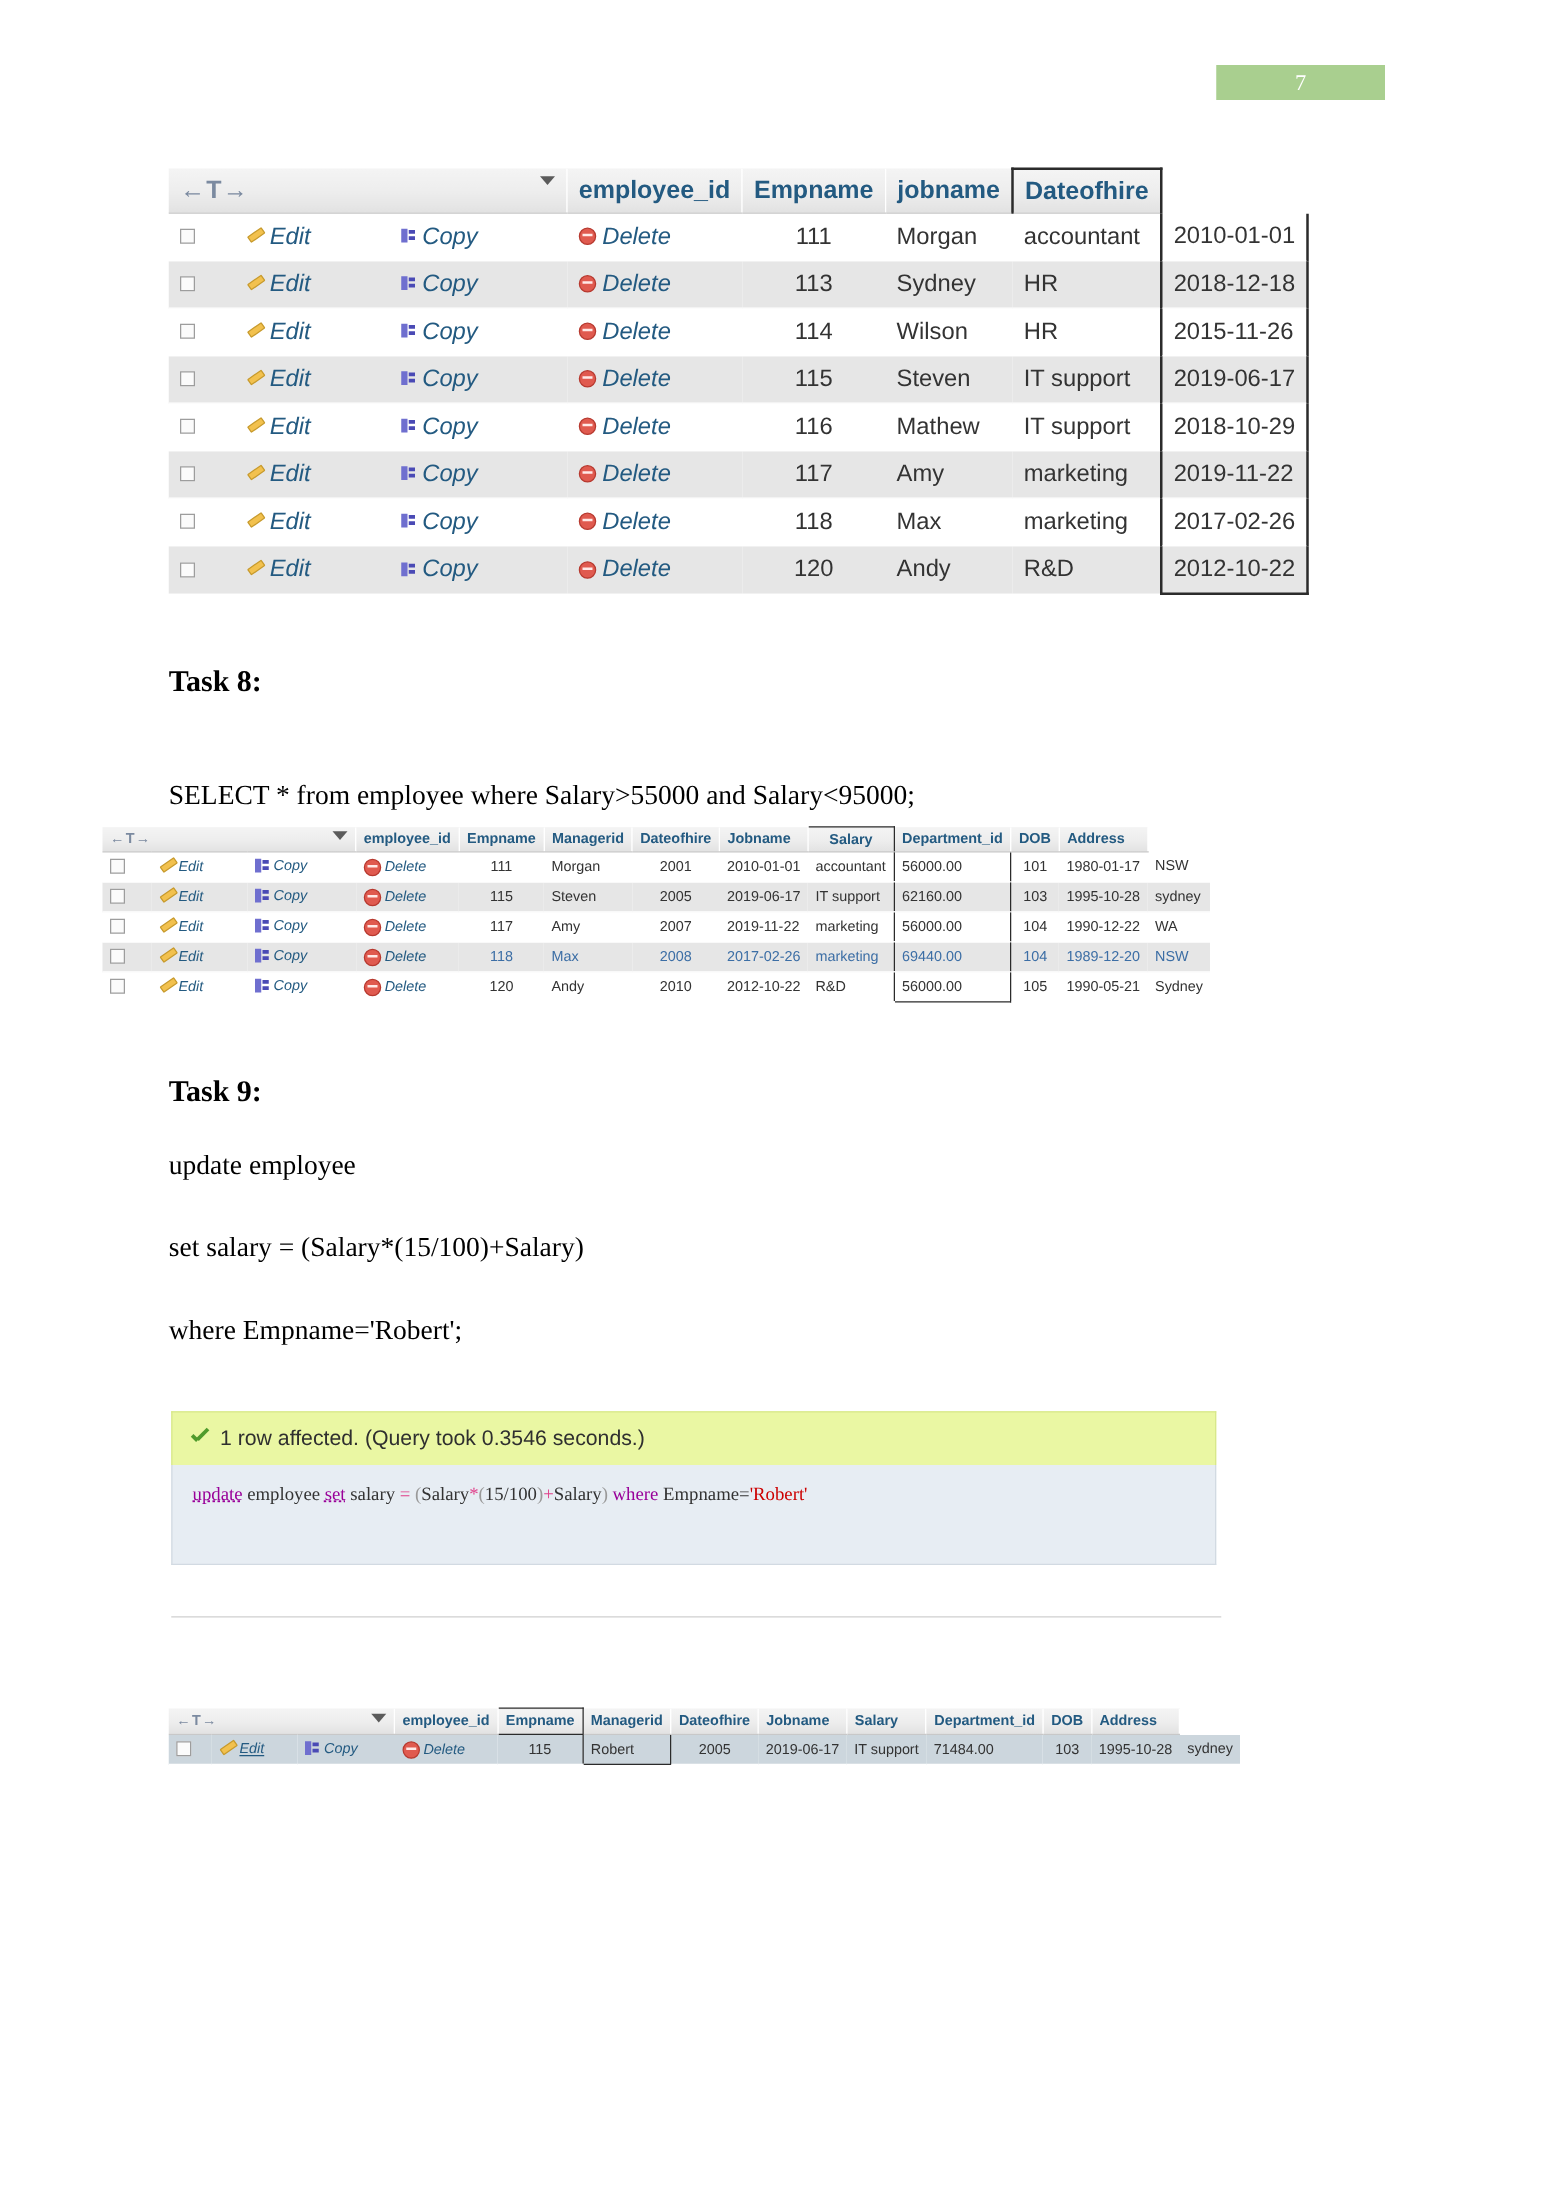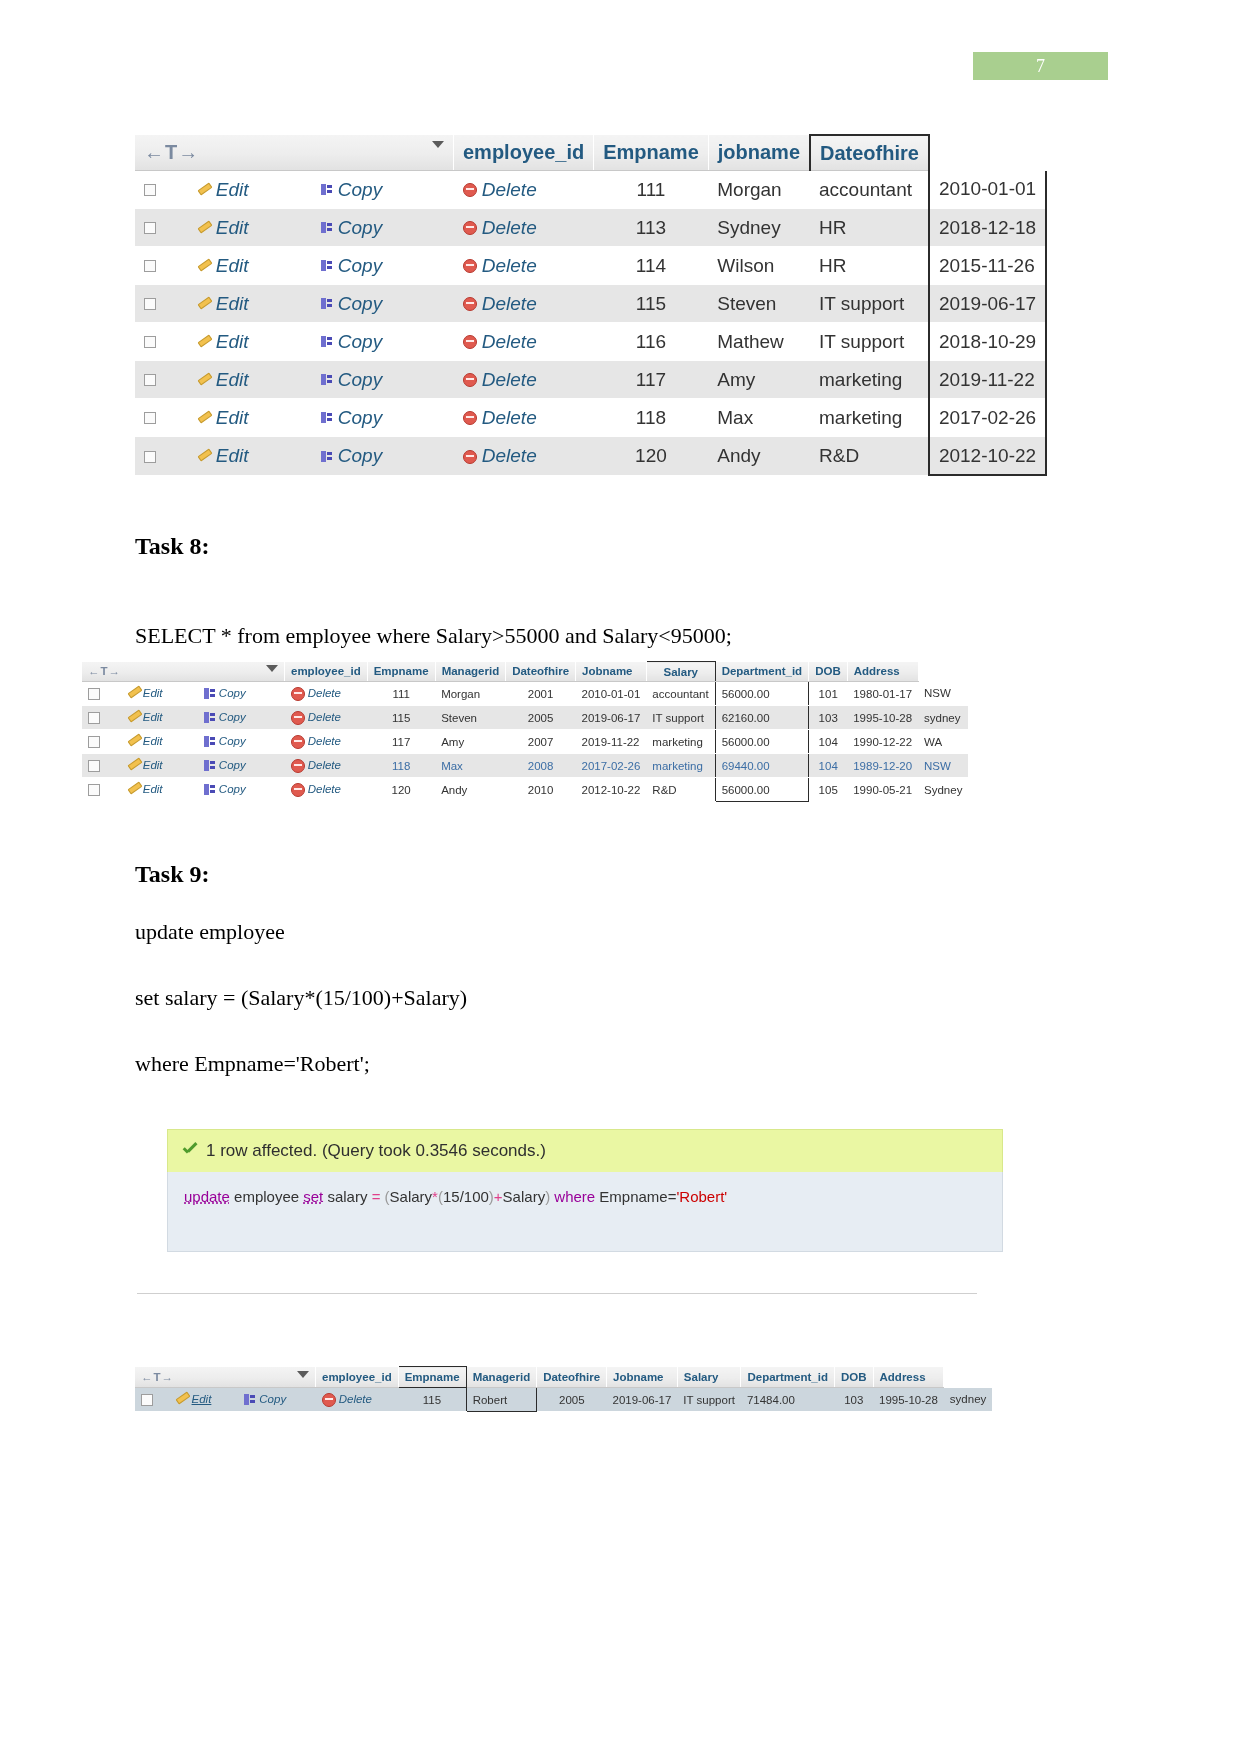--- a/index.html
+++ b/index.html
@@ -126,21 +126,21 @@
   #table2{left:82px;top:661px;font-size:11.5px;}
   #table2 th{height:19px;padding:0 6px;font-size:11.5px;}
   #table2 td{height:23px;padding:0 6px;}
   #table2 .sal-box{border-left:1px solid #2b2b2b;border-right:1px solid #2b2b2b;}
   #table2 .sal-top{border-top:1px solid #2b2b2b;}
   #table2 .sal-bot{border-bottom:1px solid #2b2b2b;}
   #table2 .row-hl td{color:#3c6ea5;}
 
   
   .okbox{
-    position:absolute;left:137px;top:1129px;width:836px;margin-left:30px;
+    position:absolute;left:137px;top:1129px;width:836px;
   }
   .ok-head{
     background:#eaf7a3;border:1px solid #d8e88b;border-bottom:none;
     padding:11px 14px;font-family:"Liberation Sans", sans-serif;
     font-size:17px;color:#2f2f2f;
   }
   .ok-tick{
     display:inline-block;width:16px;height:16px;position:relative;
     margin-right:8px;vertical-align:-2px;
   }
@@ -148,21 +148,21 @@
     content:"";position:absolute;left:1px;top:7px;width:6px;height:2.5px;
     background:#4f9b2c;transform:rotate(45deg);
   }
   .ok-tick:after{
     content:"";position:absolute;left:4px;top:4px;width:12px;height:2.5px;
     background:#4f9b2c;transform:rotate(-45deg);
   }
   .ok-sql{
     background:#e7edf3;border:1px solid #d2dae2;border-top:none;
     padding:16px 16px 46px 16px;
-    font-family:Liberation Sans, sans-serif;font-size:15px;color:#333;
+    font-family:Liberation Serif, serif;font-size:15px;color:#333;
   }
   .kw{color:#990099;text-decoration:underline;text-decoration-style:dotted;}
   .kw2{color:#990099;}
   .punc{color:#9a9a9a;}
   .op{color:#e0408a;}
   .str{color:#cc0000;}
 
   .hr-line{
     position:absolute;left:137px;top:1293px;width:840px;height:1px;background:#cfcfcf;
   }

